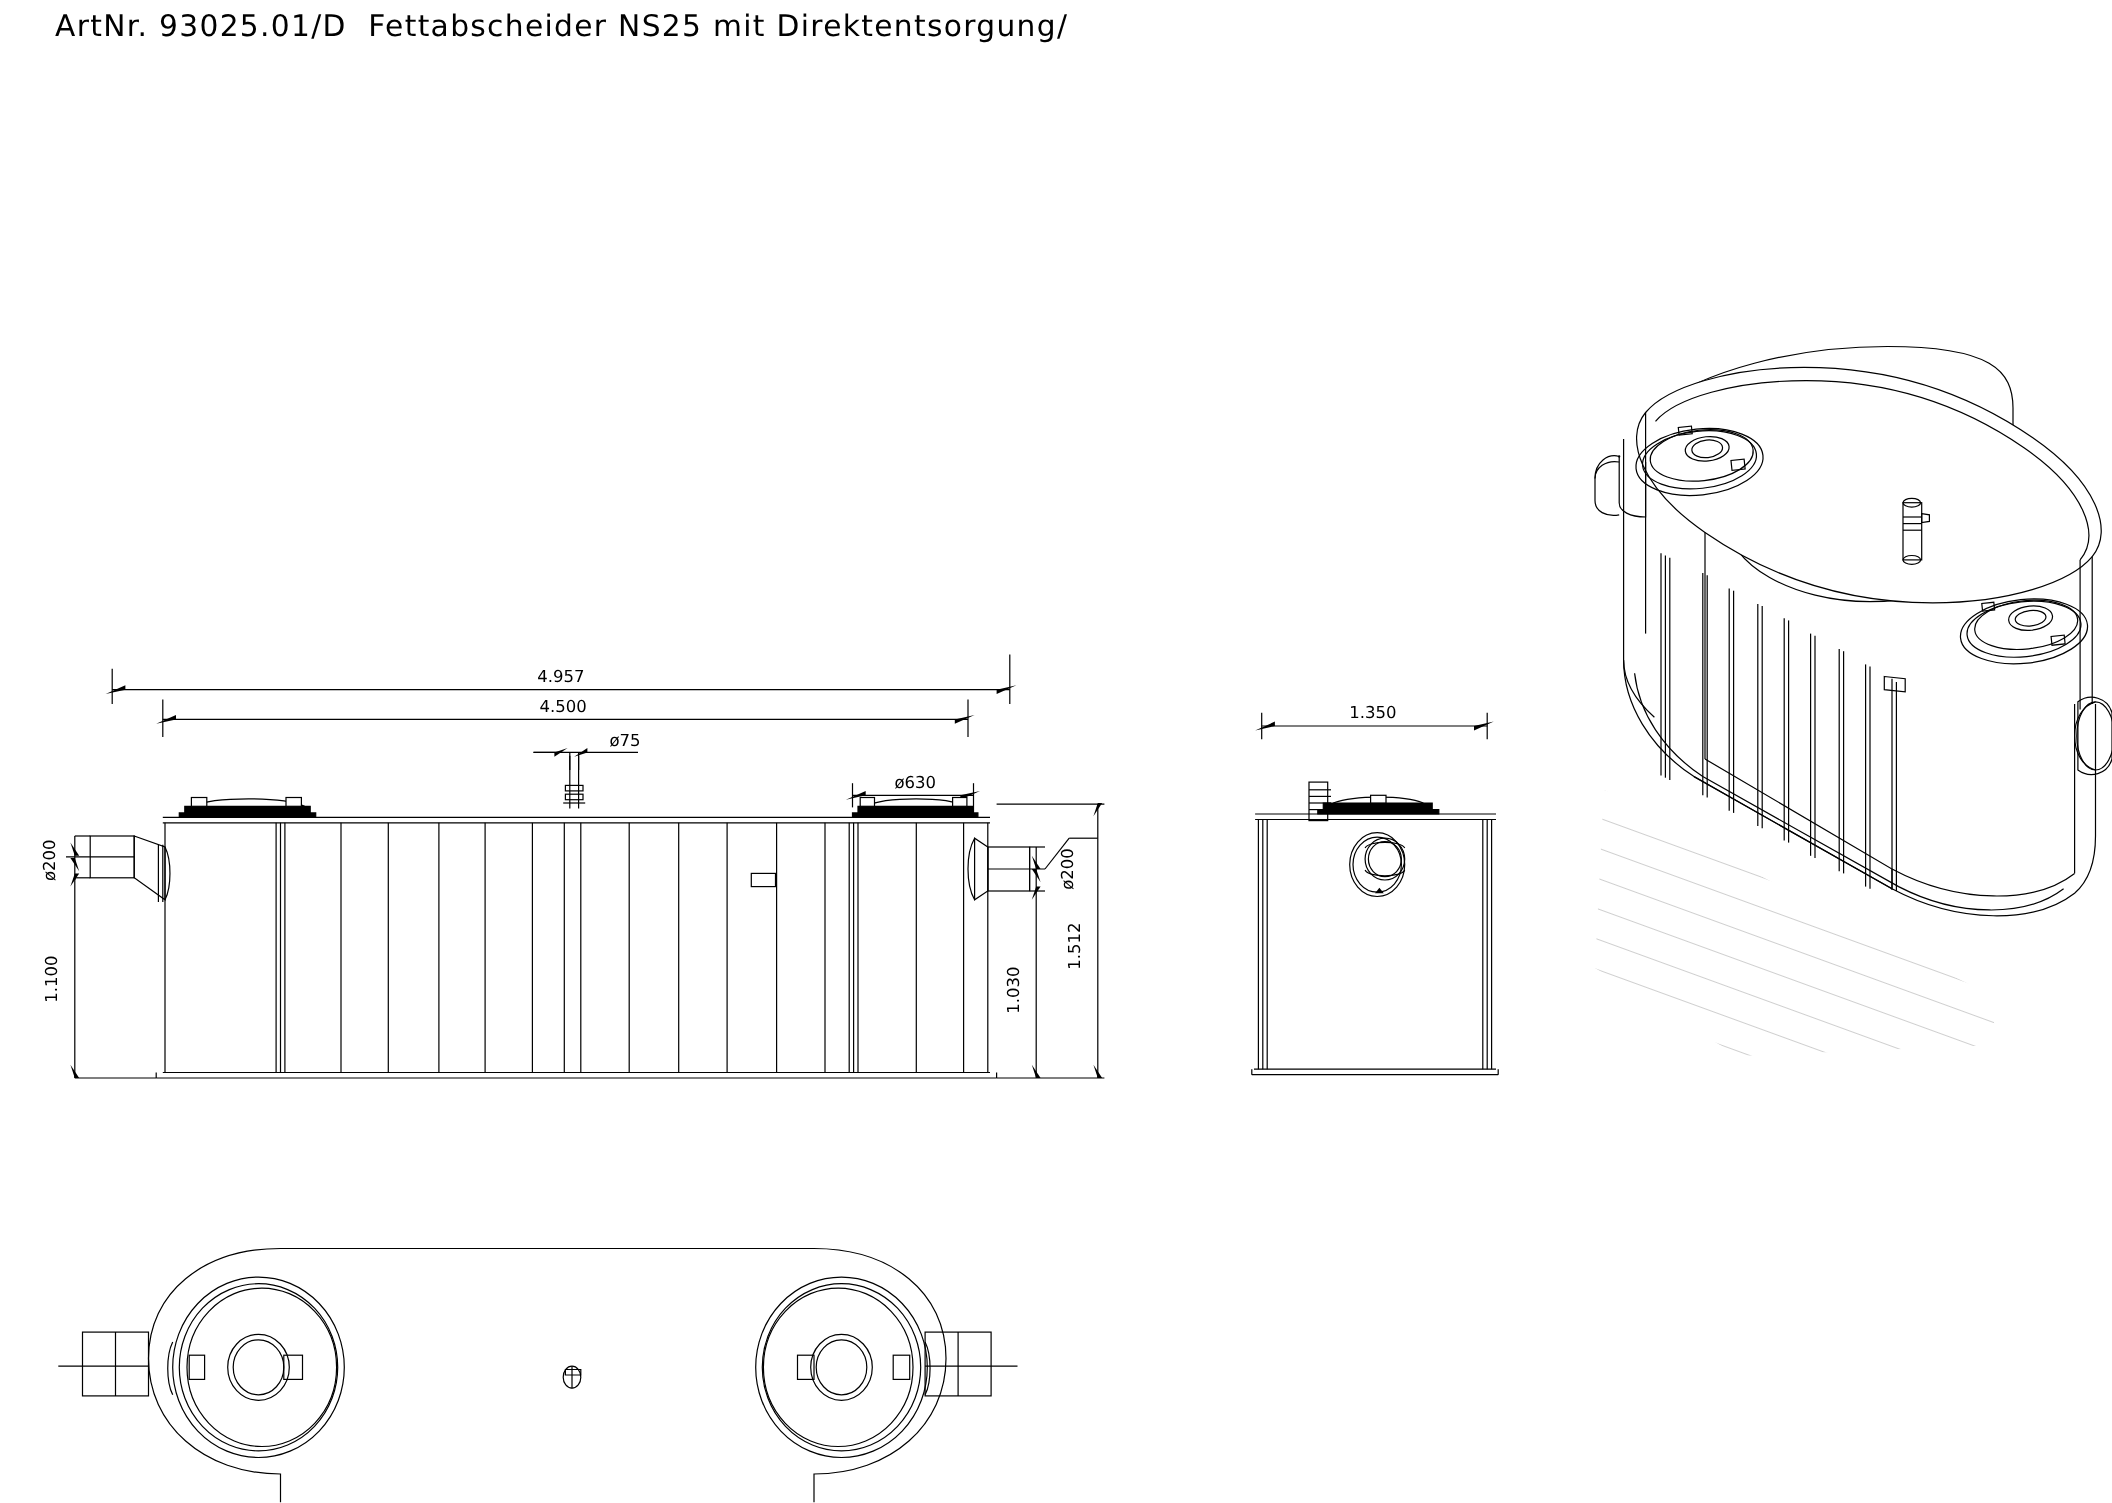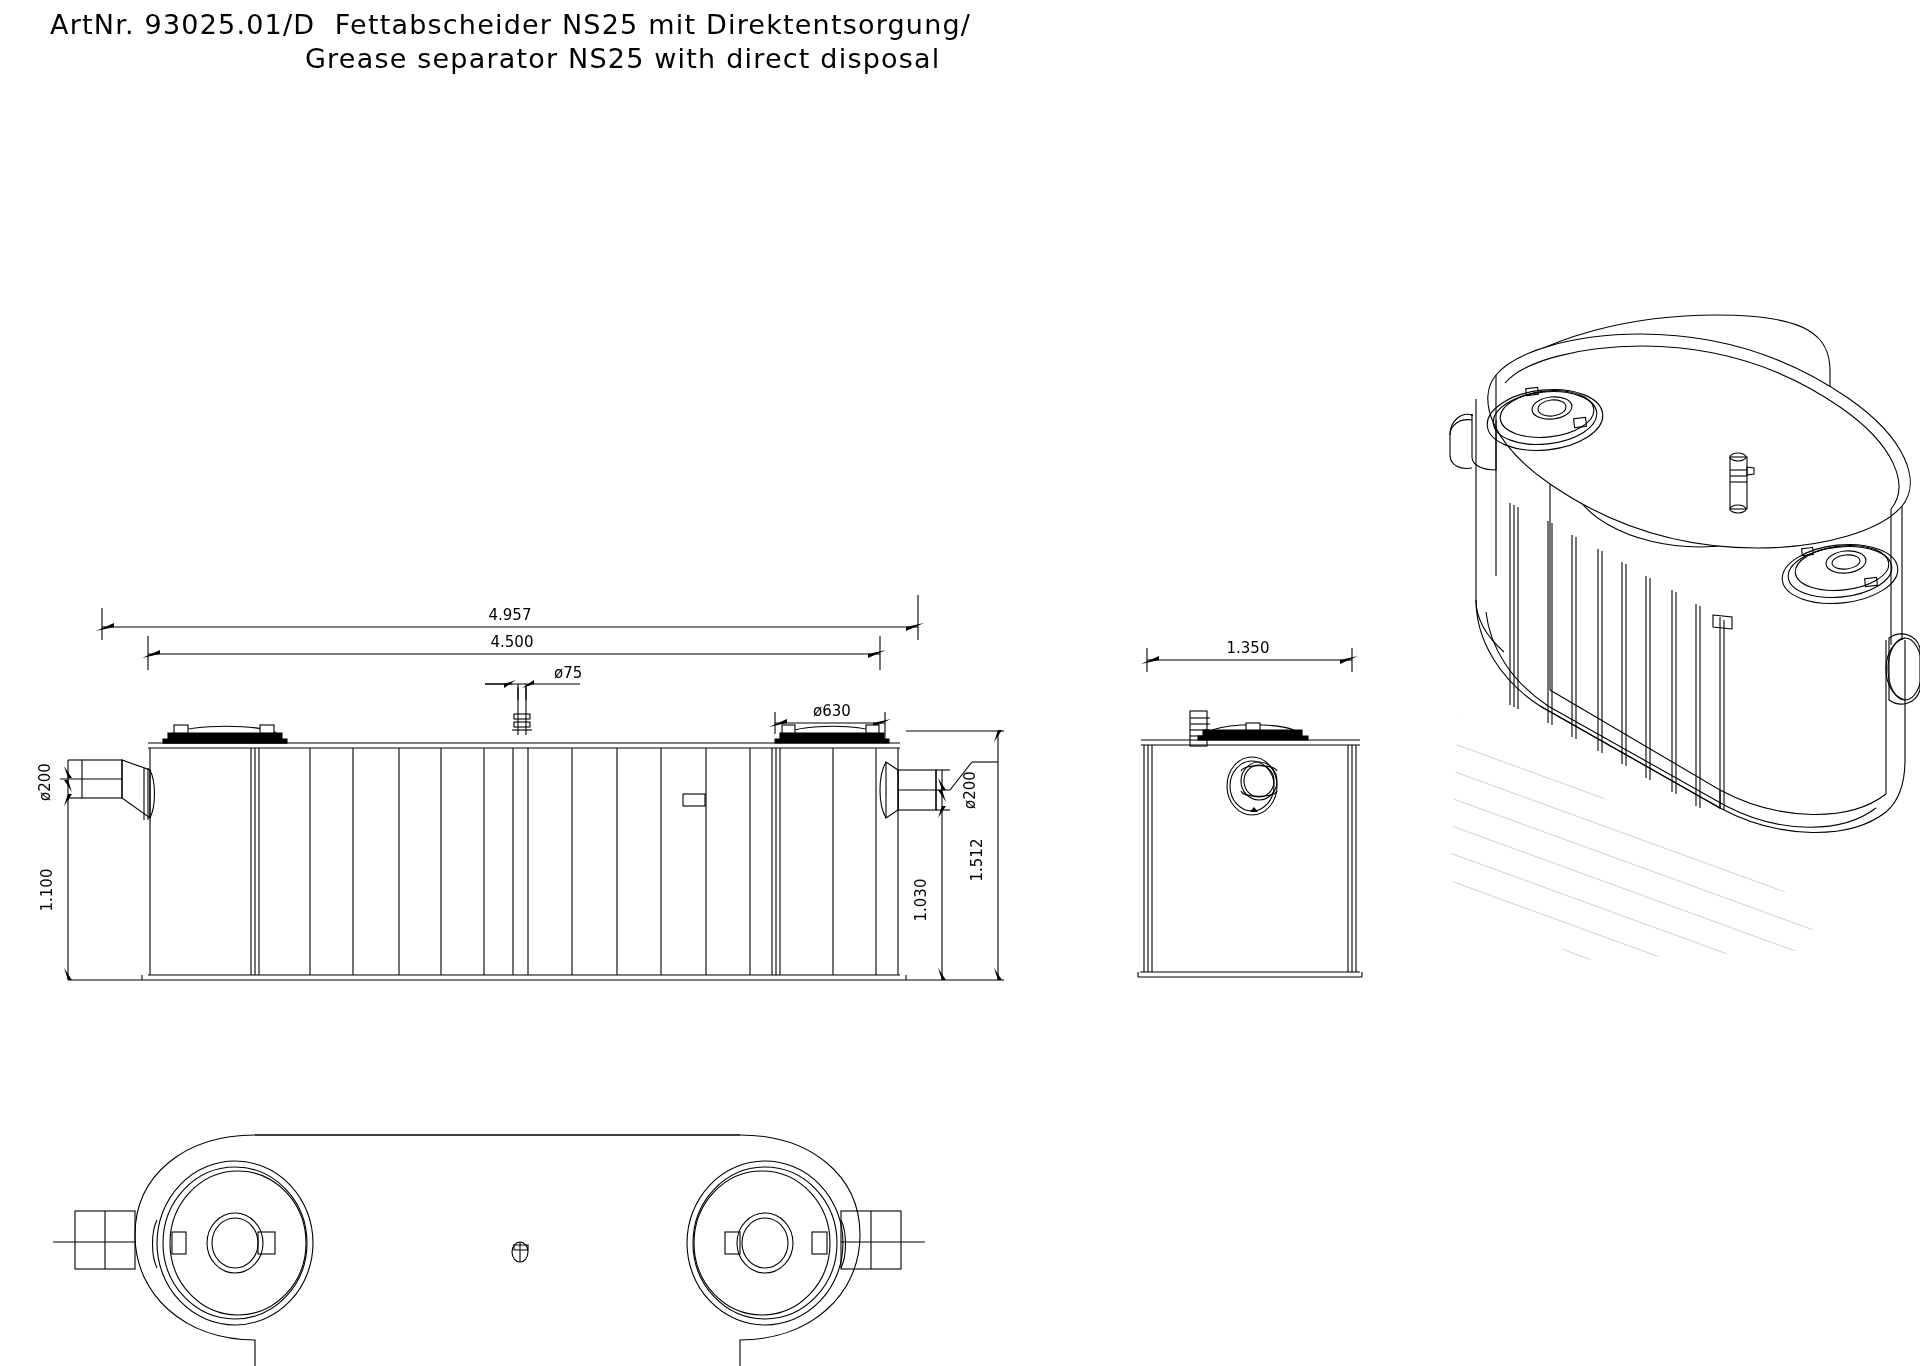--- a/index.html
+++ b/index.html
@@ -46,21 +46,20 @@
     stroke: none;
   }
 </style>
 </head>
 <body>
 
 <div id="drawing-root">
 
   <div class="title-block">
     <div class="title-line title-line-1">ArtNr. 93025.01/D  Fettabscheider NS25 mit Direktentsorgung/</div>
-    <div class="title-line title-line-2">Grease separator NS25 with direct disposal</div>
   </div>
 
   <svg width="1920" height="1366" viewBox="0 0 1920 1366" style="position:absolute;left:0;top:0;">
     <defs>
       <pattern id="groundHatch" width="26" height="26" patternUnits="userSpaceOnUse" patternTransform="rotate(20)">
         <line x1="0" y1="0" x2="26" y2="0" stroke="#bdbdbd" stroke-width="1.3"></line>
       </pattern>
       <clipPath id="isoGroundClip">
         <path d="M1443,722 L1700,862 L1900,862 L1900,980 L1500,980 L1430,905 Z"></path>
       </clipPath>

